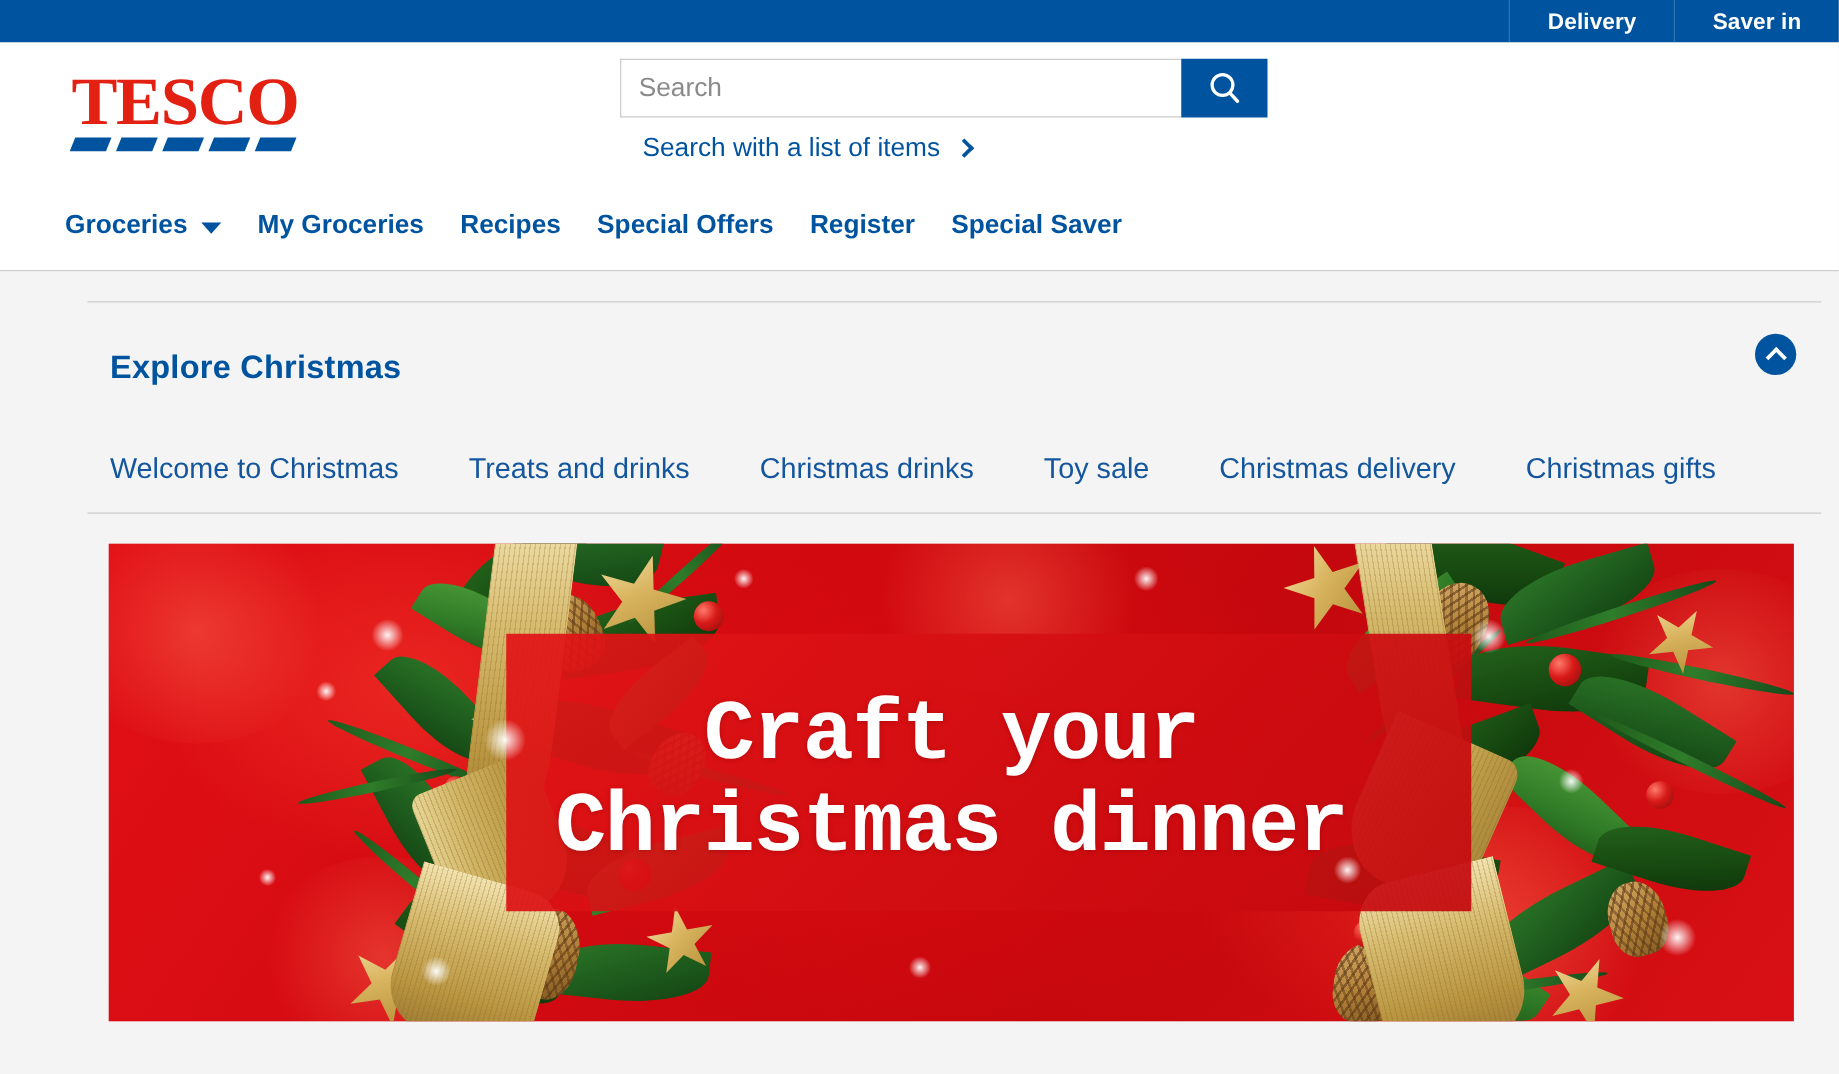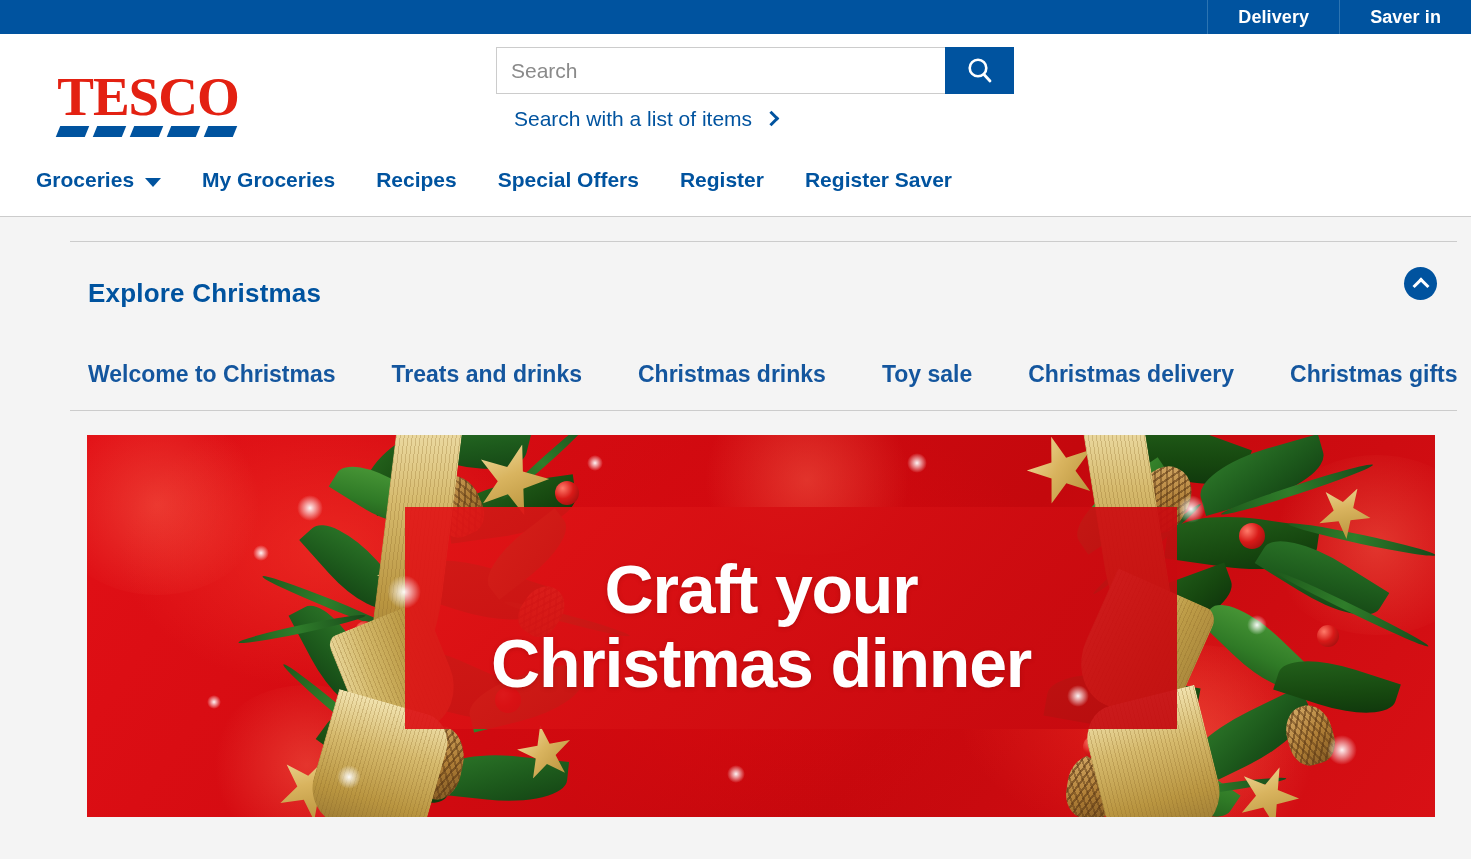--- a/index.html
+++ b/index.html
@@ -36,21 +36,21 @@
   
   .header {
     position: absolute; top: 34px; left: 0;
     width: 1471px; height: 183px;
     background: #ffffff;
     border-bottom: 1px solid #cccccc;
   }
 
   
   .logo {
-    position: absolute; left: 55px; top: 38px;
+    position: absolute; left: 55px; top: 22px;
     width: 186px; height: 62px;
     cursor: pointer;
   }
   .logo-word {
     font-family: "Liberation Serif", serif;
     font-weight: bold;
     font-size: 54px;
     line-height: 50px;
     color: #e32112;
     letter-spacing: -1px;
@@ -108,22 +108,22 @@
     display: inline-block;
     width: 11px; height: 11px;
     border-right: 3px solid #00539f;
     border-bottom: 3px solid #00539f;
     transform: rotate(-45deg);
     margin-bottom: 2px;
   }
 
   
   .mainnav {
-    position: absolute; left: 36px; top: 134px;
-    display: flex; align-items: flex-start; gap: 12px;
+    position: absolute; left: 52px; top: 134px;
+    display: flex; align-items: flex-start; gap: 0;
     white-space: nowrap;
   }
   .mainnav-item {
     color: #00539f;
     font-size: 21px;
     font-weight: bold;
     margin-right: 29px;
     cursor: pointer;
     display: flex; align-items: center; gap: 11px;
   }
@@ -178,31 +178,31 @@
     position: absolute; left: 88px; top: 143px;
     width: 1360px;
     display: flex; align-items: center;
     white-space: nowrap;
   }
   .subnav-item {
     color: #14569e;
     font-size: 23px;
     cursor: pointer;
     margin-right: 56px;
-    font-weight: bold;
   }
   .subnav-item:last-child { margin-right: 0; }
 
   
   .hero {
     position: absolute; left: 87px; top: 217px;
     width: 1348px; height: 382px;
     overflow: hidden;
     cursor: pointer;
     background: #d40a11;
+    font-family: Liberation Mono, monospace;
   }
   .hero-bg {
     position: absolute; inset: 0;
     background:
       radial-gradient(ellipse 300px 200px at 18% 30%, rgba(255,70,50,.45), rgba(255,70,50,0) 70%),
       radial-gradient(ellipse 260px 180px at 78% 72%, rgba(255,60,40,.38), rgba(255,60,40,0) 70%),
       radial-gradient(ellipse 420px 300px at 50% 50%, rgba(225,10,15,.55), rgba(190,5,10,0) 75%),
       linear-gradient(125deg, #e21016 0%, #d00a10 38%, #c4080d 62%, #d81015 100%);
   }
   .sparkle {
@@ -339,21 +339,21 @@
     <div class="mainnav-item">
       <span>Recipes</span>
     </div>
     <div class="mainnav-item">
       <span>Special Offers</span>
     </div>
     <div class="mainnav-item">
       <span>Register</span>
     </div>
     <div class="mainnav-item">
-      <span>Register Saver</span>
+      <span>Special Saver</span>
     </div>
   </nav>
 </div>
 
 <section class="explore">
 
   <div class="rule rule-top"></div>
 
   <div class="explore-title">Explore Christmas</div>
 

